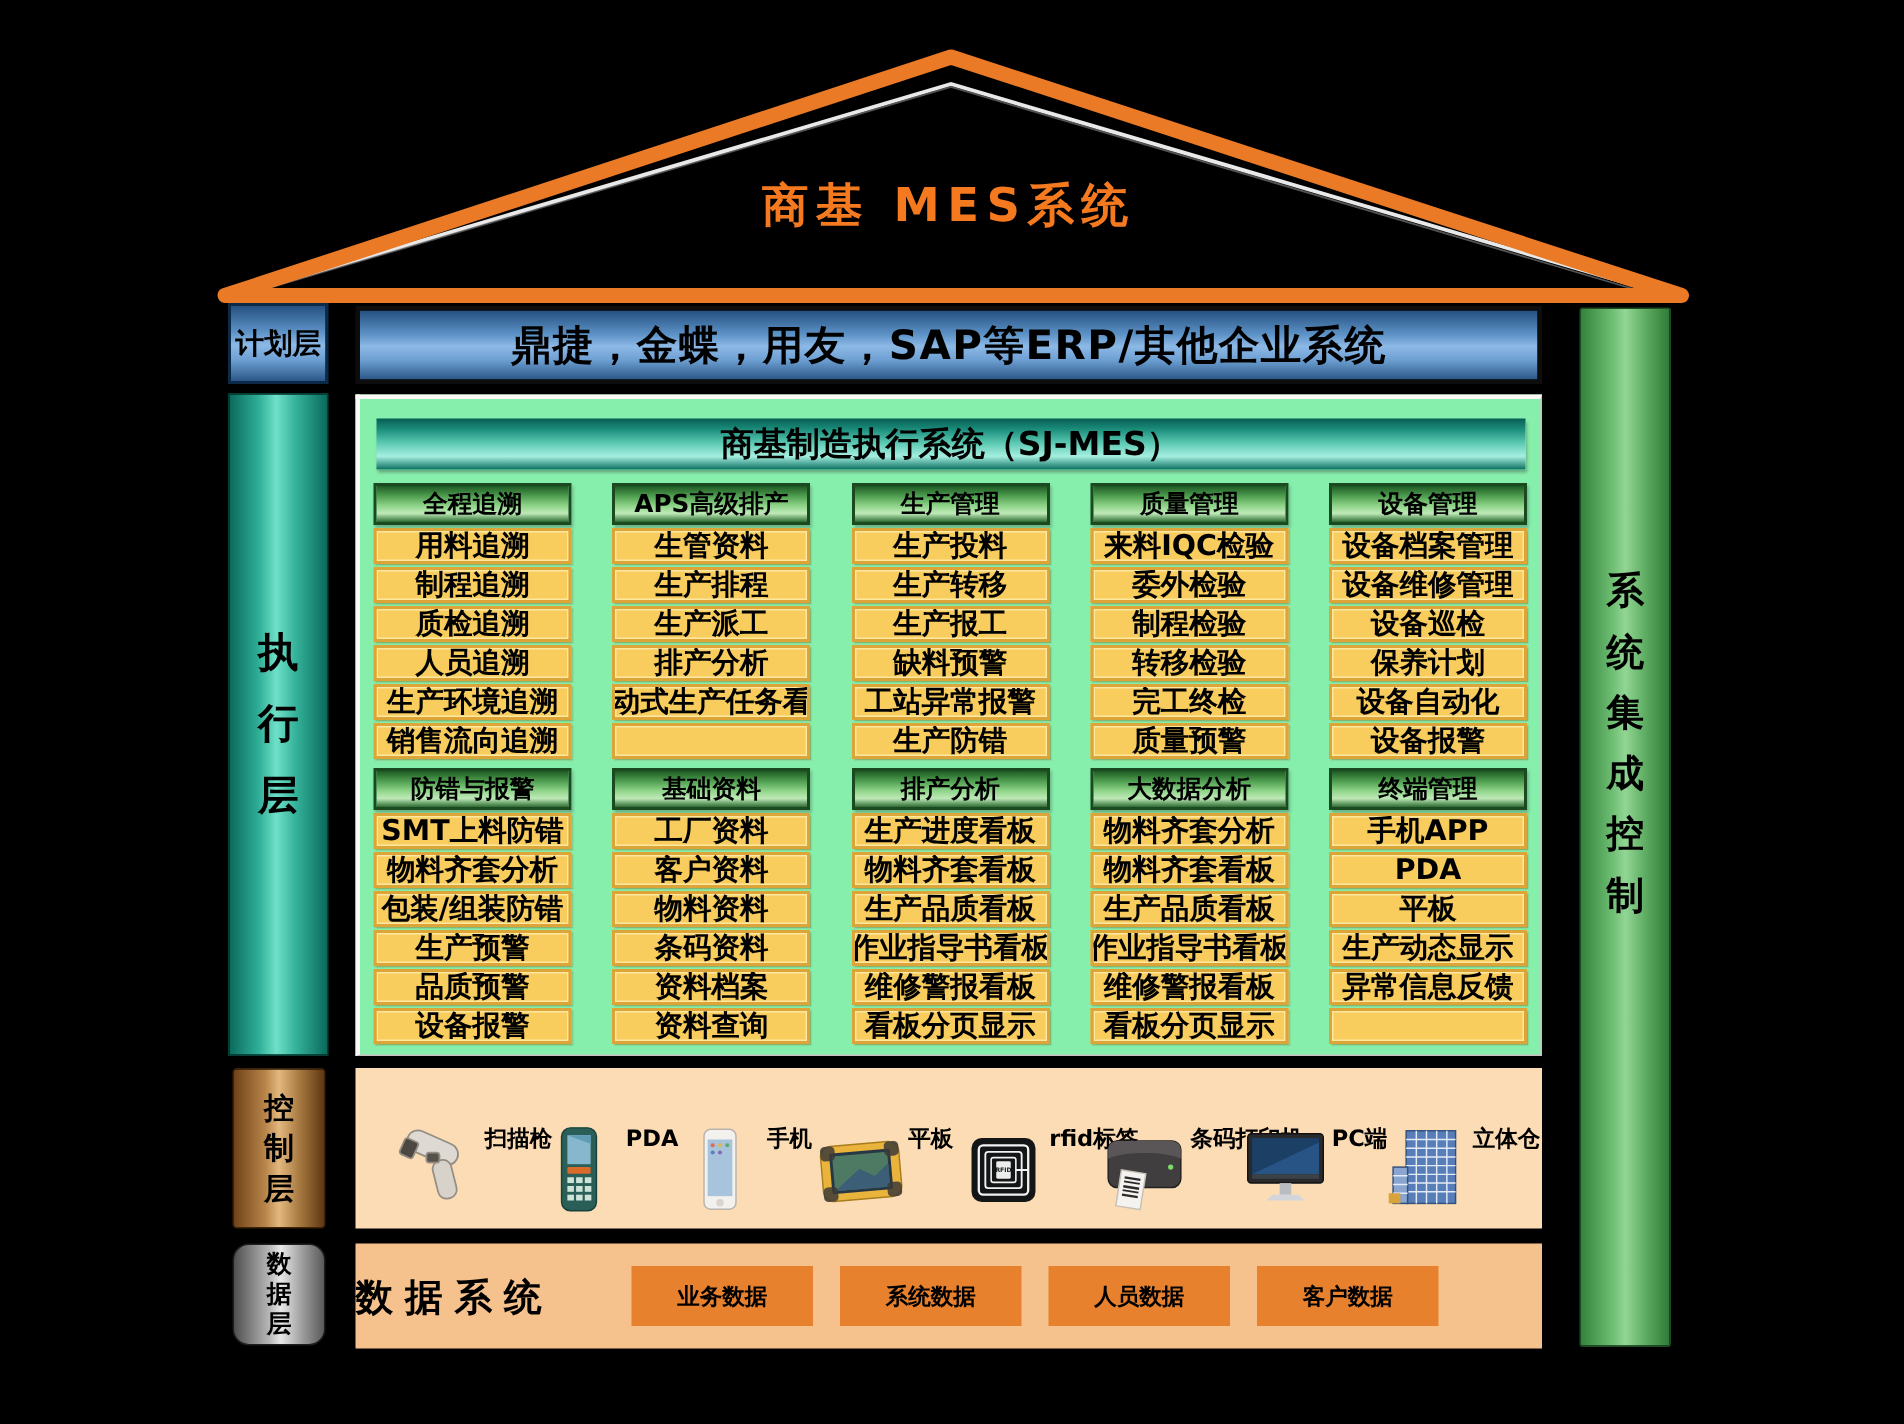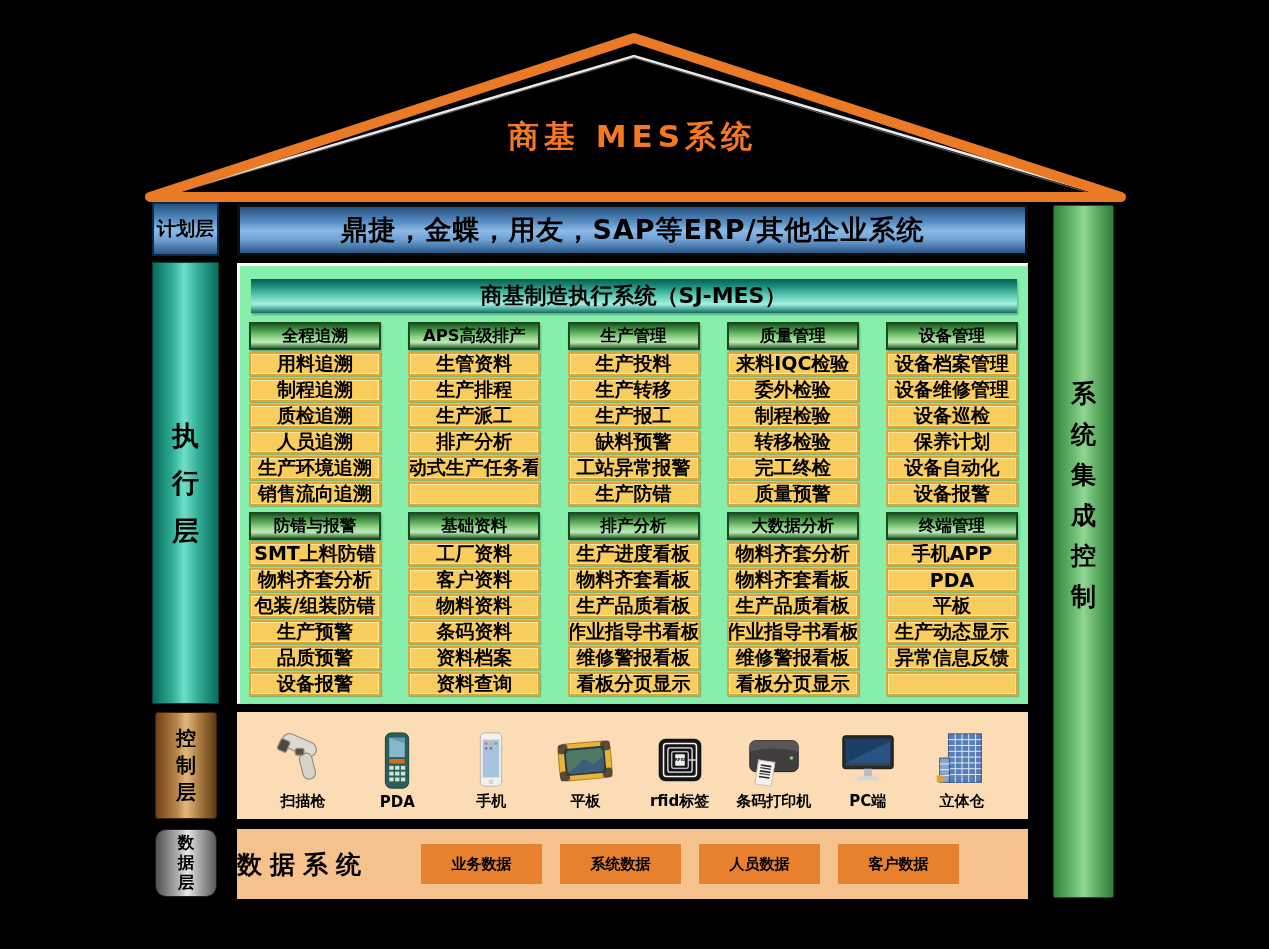--- a/index.html
+++ b/index.html
@@ -44,21 +44,21 @@
       box-shadow:inset 0 0 0 1px #fce8a0,1px 1px 1px rgba(130,95,25,.4);
       display:flex;align-items:center;justify-content:center;
       font-size:19px;font-weight:bold;color:#000;white-space:nowrap;overflow:hidden;}
   .module-item:first-of-type{margin-top:6px;}
 
   
   .ctrl-label{left:155px;top:712px;width:62px;height:107px;border-radius:3px;border:1px solid #3c2307;
       display:flex;align-items:center;justify-content:center;font-size:20px;font-weight:bold;color:#000;line-height:1.35;}
   .ctrl-band{left:237px;top:712px;width:791px;height:107px;background:#fbdcb5;
       display:flex;align-items:flex-end;justify-content:space-evenly;padding:6px 14px 8px;}
-  .device{display:flex;flex-direction:column;align-items:center;width:84px;}
+  .device{display:flex;flex-direction:row;width:84px;}
   .device svg{width:62px;height:62px;display:block;}
   .device-label{font-size:15px;font-weight:bold;color:#000;margin-top:1px;white-space:nowrap;}
 
   
   .data-label{left:155px;top:829px;width:62px;height:68px;border-radius:11px;border:1px solid #1d1d1d;
       display:flex;align-items:center;justify-content:center;font-size:16.5px;font-weight:bold;color:#000;line-height:1.22;}
   .data-band{left:237px;top:829px;width:791px;height:70px;background:#f5c18c;
       display:flex;align-items:center;}
   .data-title{font-size:25px;font-weight:bold;color:#000;letter-spacing:8px;}
   .data-boxes{display:flex;gap:18px;margin-left:52px;}

